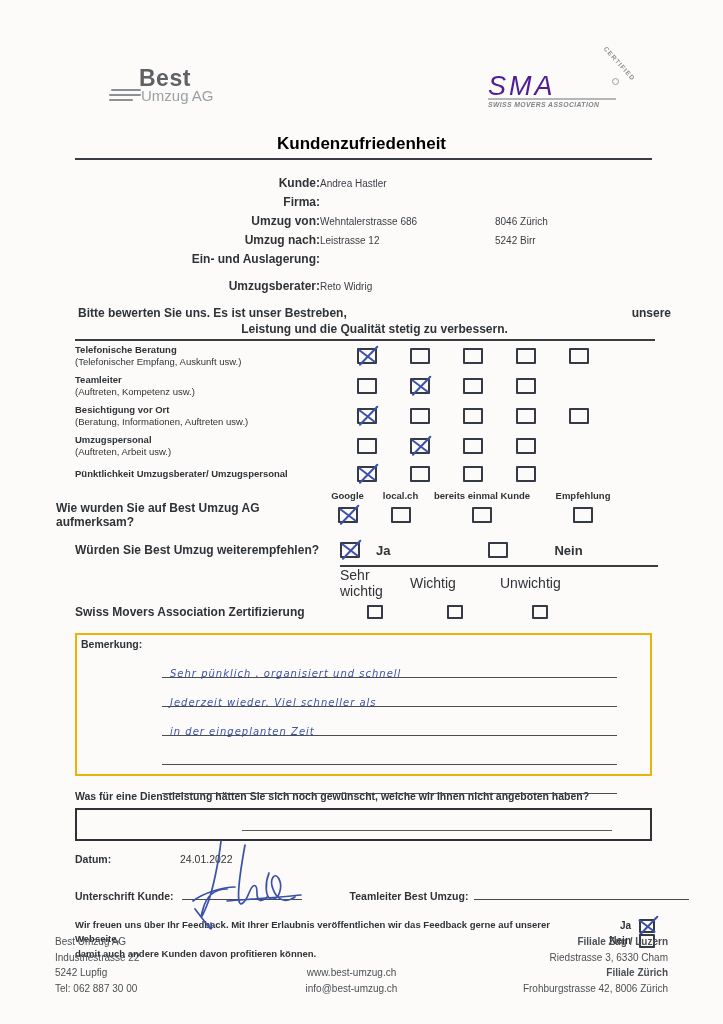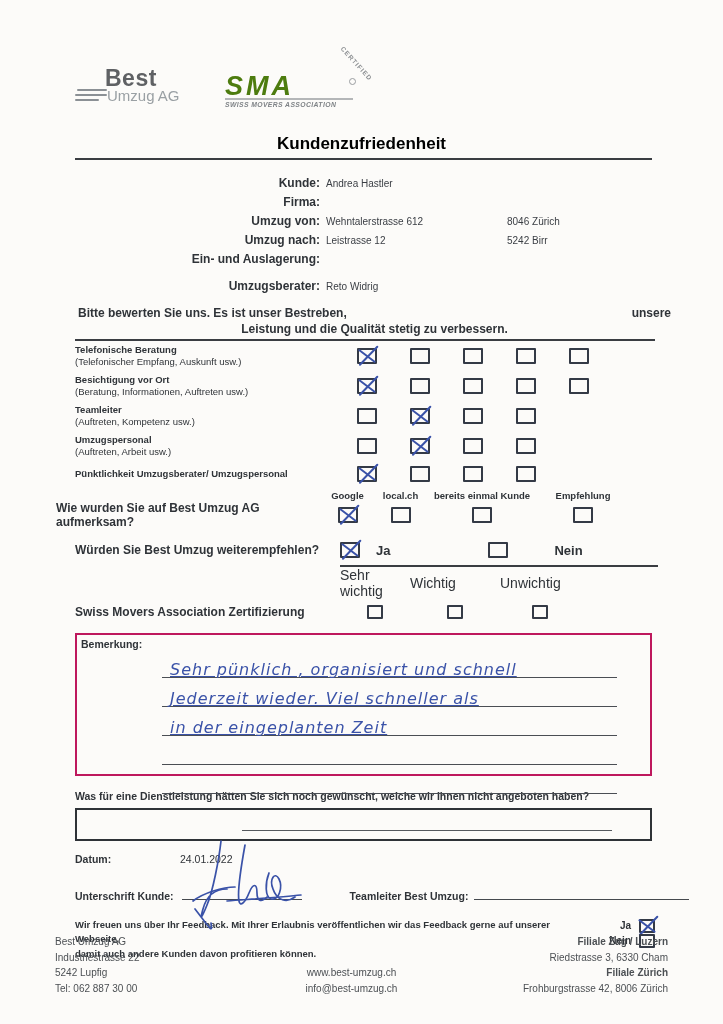--- a/index.html
+++ b/index.html
@@ -3,40 +3,40 @@
 <meta charset="utf-8">
 <style>
   html,body { margin:0; padding:0; background:#e8e8e8; }
   .page {
     position:relative; width:723px; height:1024px; margin:0 auto;
     background:#fcfbf9; color:#2f3338;
     font-family:"Liberation Sans", sans-serif; overflow:hidden;
     box-shadow:0 0 4px rgba(0,0,0,.2);
   }
   
-  .header { display:flex; justify-content:flex-start; padding:68px 60px 0 75px; }
+  .header { display:flex; justify-content:space-between; padding:68px 60px 0 109px; }
   .best-logo { position:relative; width:150px; height:46px; }
   .best-logo .best { font-size:23px; font-weight:bold; color:#5f6164; letter-spacing:.5px; margin-left:30px; line-height:20px;}
   .best-logo .umzugag { font-size:15px; color:#9aa0a4; margin-left:32px; line-height:16px; }
   .speed { position:absolute; left:0; top:18px; width:32px; }
   .speed i { display:block; height:2px; background:#8b9095; margin:3px 0; border-radius:1px; }
   .speed i:nth-child(1){ width:30px; margin-left:2px;}
   .speed i:nth-child(2){ width:32px; }
   .speed i:nth-child(3){ width:24px; }
   .sma-logo { position:relative; width:175px; height:50px; margin-top:6px; }
-  .sma-text { font-size:27px; font-weight:bold; font-style:italic; color:#4d7c0f; letter-spacing:3px; line-height:24px; }
+  .sma-text { font-size:27px; font-weight:normal; font-style:italic; color:#4c1d95; letter-spacing:3px; line-height:24px; }
   .sma-sub { font-size:6.8px; font-weight:bold; font-style:italic; color:#7e8286; letter-spacing:.4px; border-top:2px solid #b4b6b8; padding-top:1px; width:128px;}
   .sma-cert { position:absolute; right:22px; top:-14px; font-size:6.5px; font-weight:bold; color:#8e9194; letter-spacing:1px; transform:rotate(48deg); }
   .sma-dot { position:absolute; right:44px; top:4px; width:5px; height:5px; border:1.5px solid #9a9da0; border-radius:50%; }
   .title { text-align:center; font-size:17px; font-weight:bold; color:#000000; margin-top:10px; }
   .title-rule { width:577px; margin:4px auto 0 75px; border-top:2.2px solid #3a3d42; }
 
   
   .cust { margin:16px 0 0 75px; }
-  .crow { display:grid; grid-template-columns:245px 175px 1fr; column-gap:6px; min-height:19px; align-items:baseline;}
+  .crow { display:grid; grid-template-columns:245px 175px 1fr; min-height:19px; align-items:baseline;}
   .crow .lab { font-weight:bold; font-size:12px; text-align:right; }
   .crow .val { font-size:10px; color:#3a3e44; }
   .crow.gap { min-height:8px; }
 
   
   .intro { margin:8px 52px 0 78px; font-weight:bold; font-size:12px; }
   .intro .l1 { display:flex; justify-content:space-between; }
   .intro .l2 { text-align:center; margin-top:2px; }
   .intro-rule { width:580px; margin:3px 0 0 75px; border-top:2.2px solid #3a3d42; }
 
@@ -67,25 +67,25 @@
   .recrow .q { width:265px; }
   .recrow .ja { font-size:13px; font-weight:bold; margin-left:16px; }
   .recrow .cb2 { margin-left:98px; }
   .recrow .nein { font-size:13px; font-weight:bold; margin-left:46px; }
   .rec-rule { margin-left:340px; width:318px; border-top:2px solid #3a3d42; margin-top:4px;}
   .ihead, .irow { display:grid; grid-template-columns:265px 70px 90px 80px; margin-left:75px; align-items:center; }
   .ihead span { font-size:14px; text-align:left; font-weight:400; }
   .irow { min-height:22px; margin-top:2px;}
 
   
-  .rembox { position:relative; margin:10px 0 0 75px; width:577px; height:143px; border:2px solid #be185d; box-sizing:border-box; }
+  .rembox { position:relative; margin:10px 0 0 75px; width:577px; height:143px; border:2px solid #eab308; box-sizing:border-box; }
   .remlab { position:absolute; left:4px; top:3px; font-size:10.5px; font-weight:bold; }
   .hw-line { position:relative; margin:0 auto 0 85px; width:455px; border-bottom:1.4px solid #4a4e54; height:28px; }
   .hw-line:first-of-type { margin-top:2px; }
-  .hw { position:absolute; left:8px; bottom:-2px; font-size:16px; font-style:italic; color:#3a52a8; letter-spacing:1px; white-space:nowrap; font-family:"DejaVu Sans", cursive, sans-serif;text-decoration:underline; }
+  .hw { position:absolute; left:8px; bottom:-2px; font-size:10px; font-style:italic; color:#3a52a8; letter-spacing:1px; white-space:nowrap; font-family:"DejaVu Sans", cursive, sans-serif; }
 
   
   .wishq { margin:14px 0 0 75px; font-size:10.5px; font-weight:600; }
   .wishbox { position:relative; margin:6px 0 0 75px; width:577px; height:33px; border:2px solid #2e3237; box-sizing:border-box; }
   .wishline { position:absolute; left:165px; bottom:8px; width:370px; border-bottom:1.2px solid #55595e; }
   .wishans { position:absolute; left:170px; bottom:9px; font-size:12px; color:#3a52a8; font-style:italic;}
 
   
   .signoff { position:relative; margin-left:75px; margin-top:12px; }
   .drow { display:flex; align-items:baseline; min-height:20px; }
@@ -145,21 +145,21 @@
       <span class="val">Andrea Hastler</span>
         <span></span>
     </div>
     <div class="crow">
       <span class="lab">Firma:</span>
       <span class="val"></span>
         <span></span>
     </div>
     <div class="crow">
       <span class="lab">Umzug von:</span>
-      <span class="val">Wehntalerstrasse 612</span>
+      <span class="val">Wehntalerstrasse 686</span>
       <span class="val">8046 Zürich</span>
     </div>
     <div class="crow">
       <span class="lab">Umzug nach:</span>
       <span class="val">Leistrasse 12</span>
       <span class="val">5242 Birr</span>
     </div>
     <div class="crow">
       <span class="lab">Ein- und Auslagerung:</span>
       <span class="val"></span>
@@ -197,55 +197,55 @@
       </span>
     <span class="cbwrap">
         <span class="cb"></span>
       </span>
     <span class="cbwrap">
         <span class="cb"></span>
       </span>
   </div>
 
   <div class="rrow">
+    <span class="rlab"><span>Teamleiter</span><br>
+      <span class="rsub">(Auftreten, Kompetenz usw.)</span></span>
+    <span class="cbwrap">
+        <span class="cb"></span>
+      </span>
+    <span class="cbwrap">
+        <span class="cb checked"></span>
+      </span>
+    <span class="cbwrap">
+        <span class="cb"></span>
+      </span>
+    <span class="cbwrap">
+        <span class="cb"></span>
+      </span>
+    <span></span>
+  </div>
+
+  <div class="rrow">
     <span class="rlab"><span>Besichtigung vor Ort</span><br>
       <span class="rsub">(Beratung, Informationen, Auftreten usw.)</span></span>
     <span class="cbwrap">
         <span class="cb checked"></span>
       </span>
     <span class="cbwrap">
         <span class="cb"></span>
       </span>
     <span class="cbwrap">
         <span class="cb"></span>
       </span>
     <span class="cbwrap">
         <span class="cb"></span>
       </span>
     <span class="cbwrap">
         <span class="cb"></span>
       </span>
-  </div>
-
-  <div class="rrow">
-    <span class="rlab"><span>Teamleiter</span><br>
-      <span class="rsub">(Auftreten, Kompetenz usw.)</span></span>
-    <span class="cbwrap">
-        <span class="cb"></span>
-      </span>
-    <span class="cbwrap">
-        <span class="cb checked"></span>
-      </span>
-    <span class="cbwrap">
-        <span class="cb"></span>
-      </span>
-    <span class="cbwrap">
-        <span class="cb"></span>
-      </span>
-    <span></span>
   </div>
 
   <div class="rrow">
     <span class="rlab"><span>Umzugspersonal</span><br>
       <span class="rsub">(Auftreten, Arbeit usw.)</span></span>
     <span class="cbwrap">
         <span class="cb"></span>
       </span>
     <span class="cbwrap">
         <span class="cb checked"></span>

